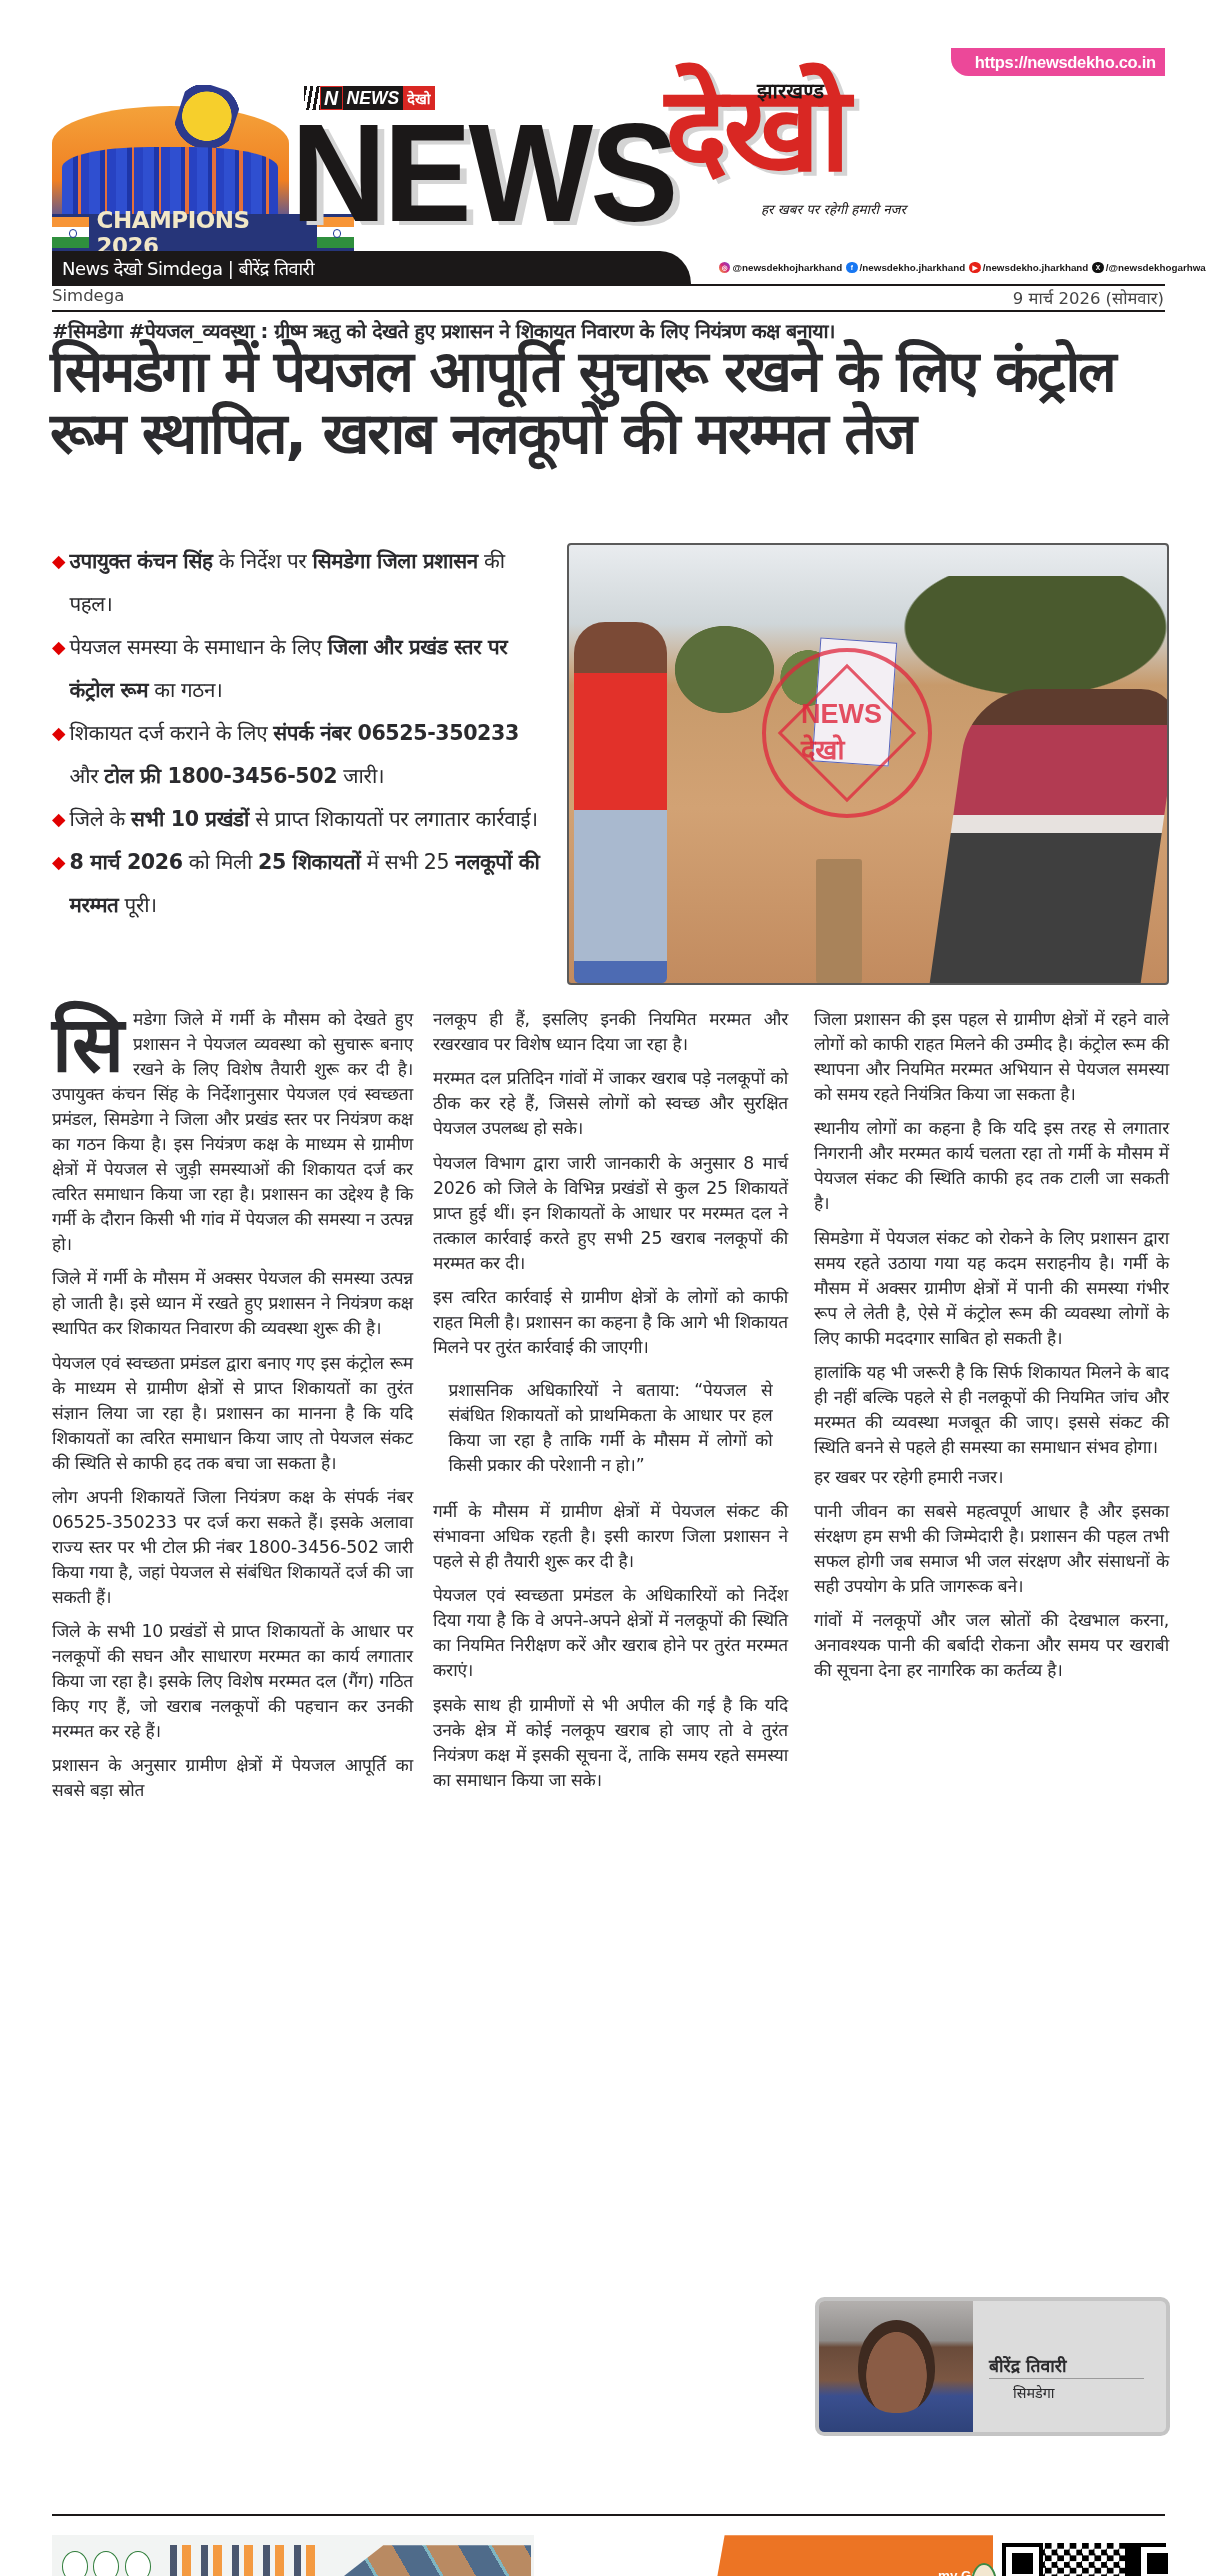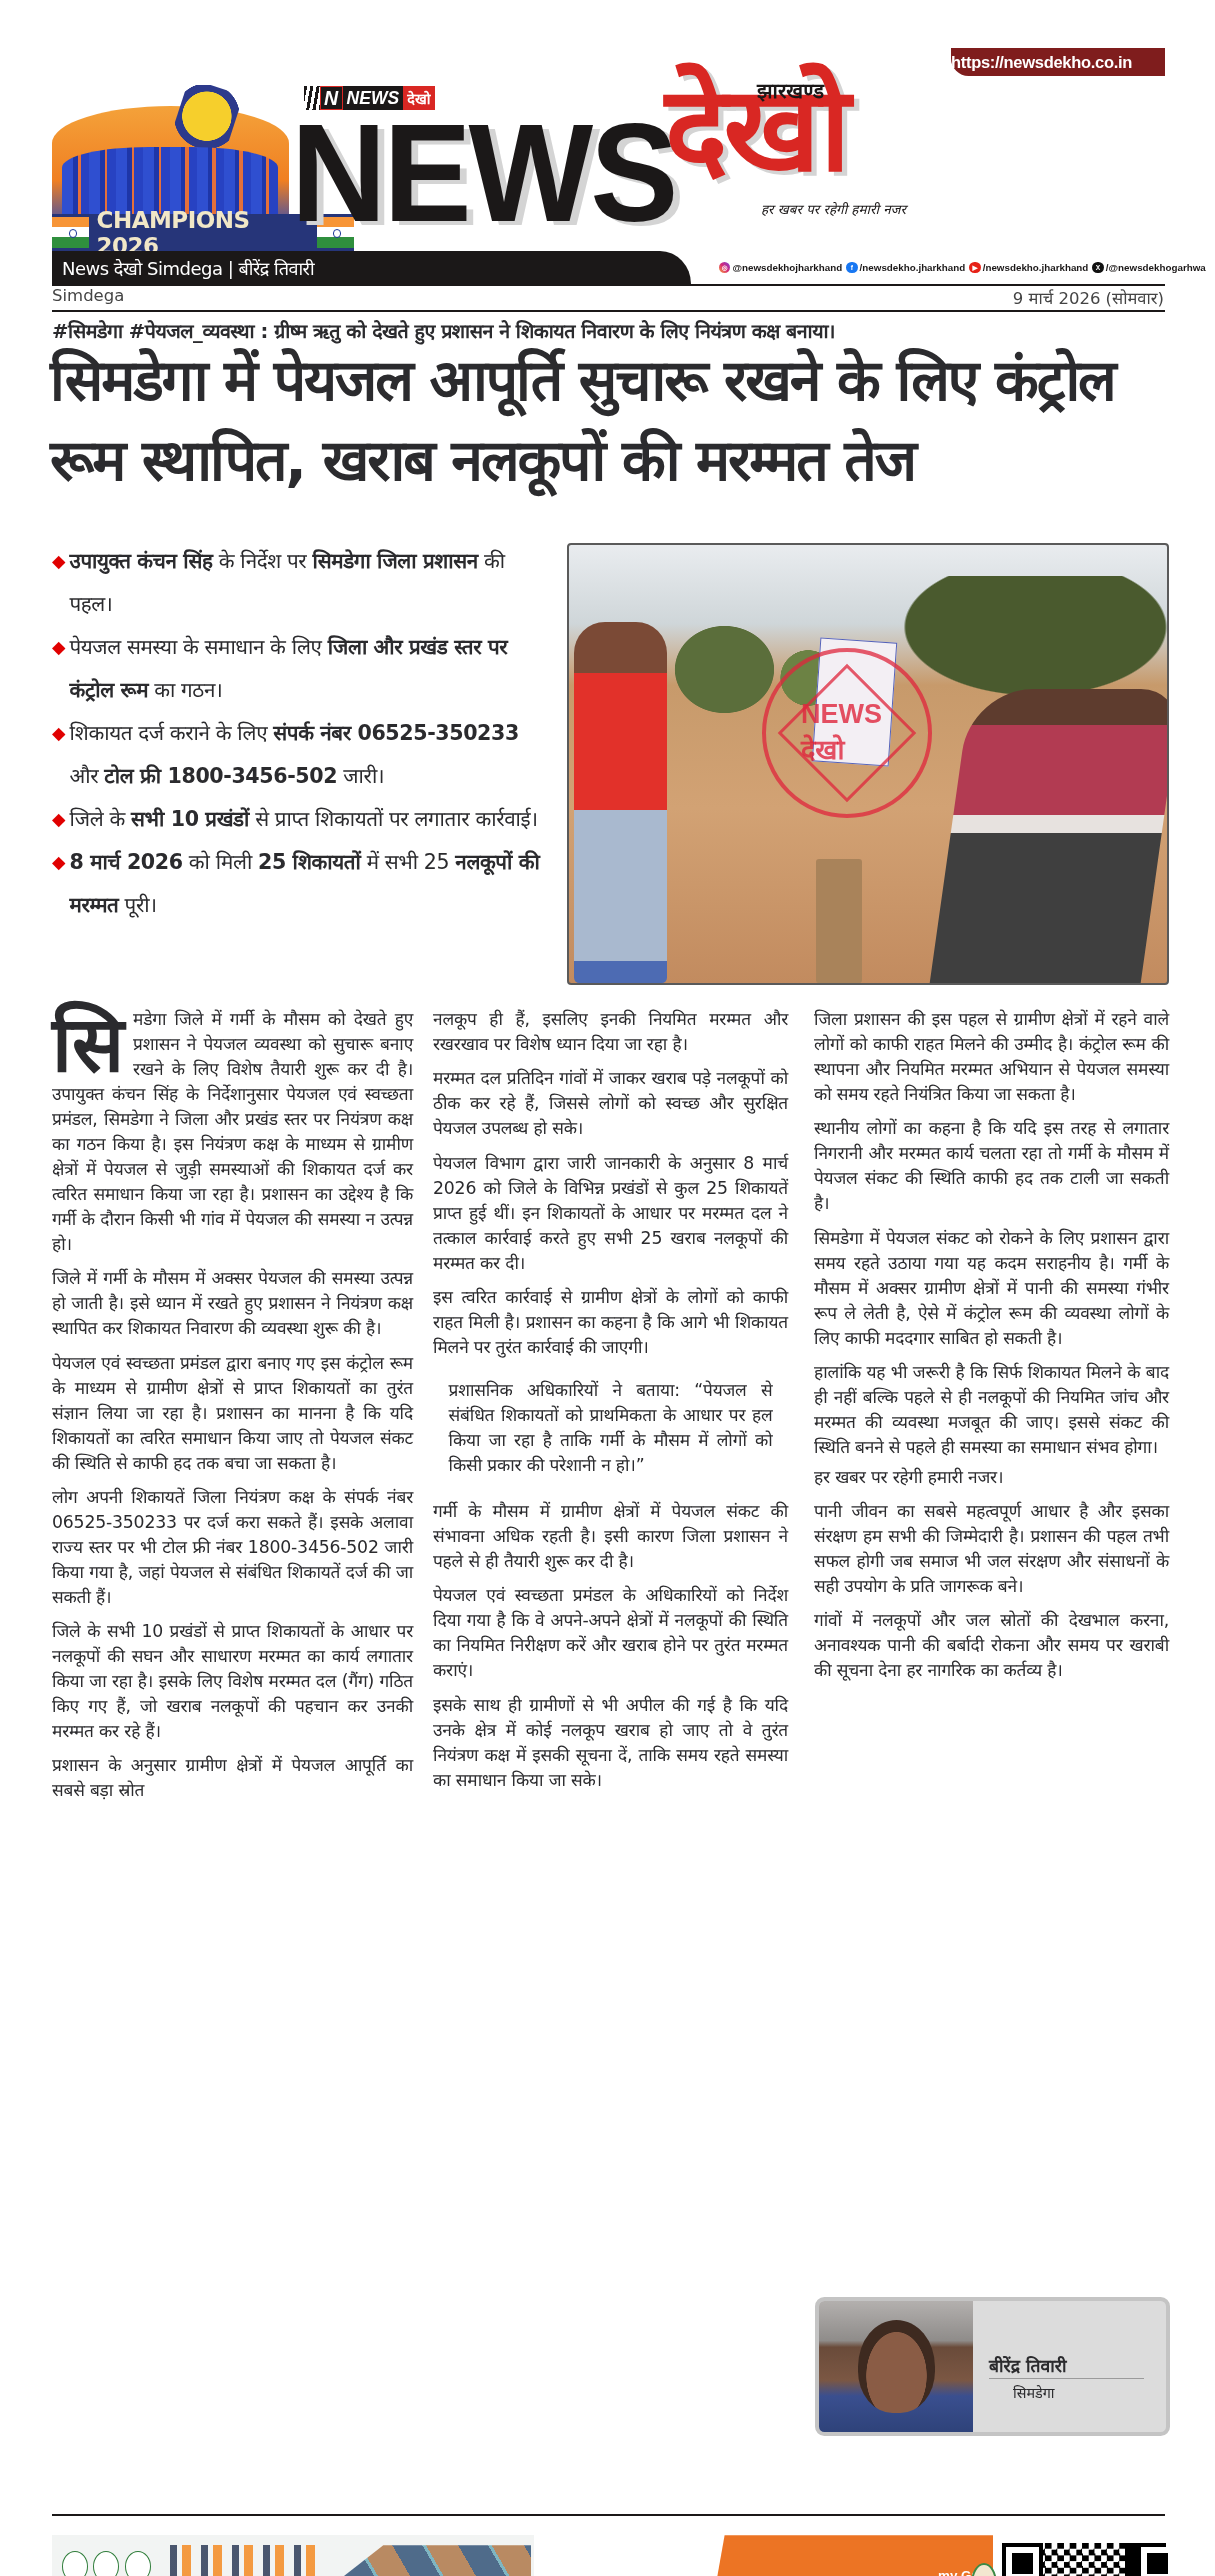--- a/index.html
+++ b/index.html
@@ -1,23 +1,23 @@
 <!DOCTYPE html>
 <html style="font-size:8.2px"><head>
 <meta charset="utf-8">
 <style>
   * { box-sizing: border-box; margin: 0; padding: 0; }
   html, body { width: 1216px; height: 2774px; background: #ffffff; overflow: hidden; }
   body { position: relative; font-family: "DejaVu Sans", "Liberation Sans", sans-serif; color: #2b2b2e; }
 
   
   .url-badge { position: absolute; left: 951px; top: 48px; width: 214px; height: 28px;
-    background: #7f1d1d; border-bottom-left-radius: 17.5px; color: #fff;
+    background: #ec4899; border-bottom-left-radius: 17.5px; color: #fff;
     font-family: "Liberation Sans", sans-serif; font-weight: bold; font-size: 16.5px;
-    display: flex; align-items: center; justify-content: flex-start; padding-right: 9.3px; letter-spacing: -0.3px; }
+    display: flex; align-items: center; justify-content: flex-end; padding-right: 9.3px; letter-spacing: -0.3px; }
 
   .champ-art { position: absolute; left: 52px; top: 85px; width: 237px; height: 167px; overflow: hidden; }
   .champ-art .bg { position: absolute; left: 0; top: 20.6px; width: 237px; height: 124px;
     background: linear-gradient(180deg, #f4a23a 0%, #f07f22 60%, #2f49b5 100%); border-radius: 50% 50% 0 0 / 30% 30% 0 0; }
   .champ-art .trophy { position: absolute; left: 124px; top: 0; width: 57px; height: 77px;
     background: radial-gradient(circle at 50% 40%, #f6cf2c 0 45%, #2d3a8c 46% 60%, transparent 61%); transform: rotate(18deg); }
   .champ-art .team { position: absolute; left: 10.3px; top: 62px; width: 216px; height: 103px;
     background: repeating-linear-gradient(90deg, #2f4fd0 0 11.3px, #1e36a8 11.3px 15.5px, #e5703a 15.5px 18.5px, #2742c2 18.5px 27px);
     border-radius: 40% 40% 0 0 / 20% 20% 0 0; }
   .champ-banner { position: absolute; left: 52px; top: 214px; width: 302px; height: 37px; background: #263579;
@@ -57,21 +57,21 @@
   .ic-x { background: #111; }
 
   .rule { position: absolute; left: 52px; width: 1113px; height: 1.5px; background: #1b1818; }
   .meta-place { position: absolute; left: 52px; top: 255px; font-family: "DejaVu Sans", sans-serif; font-size: 16.5px; color: #444; }
   .meta-date { position: absolute; right: 52px; top: 255px; font-family: "DejaVu Sans", sans-serif; font-size: 16.5px; color: #444; }
 
   
   .kicker { position: absolute; left: 52px; top: 291px; width: 1113px; font-family: "DejaVu Sans", sans-serif; font-weight: bold;
     font-size: 19.6px; color: #2b2b2e; letter-spacing: -0.5px; white-space: nowrap; }
   .headline { position: absolute; left: 50px; top: 330px; width: 1118px; font-family: "DejaVu Sans", sans-serif; font-weight: bold;
-    font-size: 57px; line-height: 80px; color: #2b2b2e; letter-spacing: -2.1px; }
+    font-size: 57px; line-height: 62px; color: #2b2b2e; letter-spacing: -2.1px; }
 
   
   .highlights { position: absolute; left: 52px; top: 540px; width: 495px; list-style: none; }
   .highlights li { position: relative; padding-left: 17.5px; font-family: "DejaVu Sans", sans-serif; font-size: 20.6px; line-height: 43px;
     margin-bottom: 0; color: #2b2b2e; letter-spacing: -0.4px; }
   .highlights li::before { content: "\25C6"; position: absolute; left: 0; top: 0; color: #e00000; font-size: 17.5px; }
   .highlights b { font-weight: bold; }
 
   .photo { position: absolute; left: 567px; top: 543px; width: 602px; height: 442px; border: 2.6px solid #5a5a5a; border-radius: 4.1px;
     overflow: hidden; background: linear-gradient(180deg, #e9ecef 0%, #cfd6d9 18%, #c79a6b 32%, #d2a274 60%, #c28b5f 100%); }

